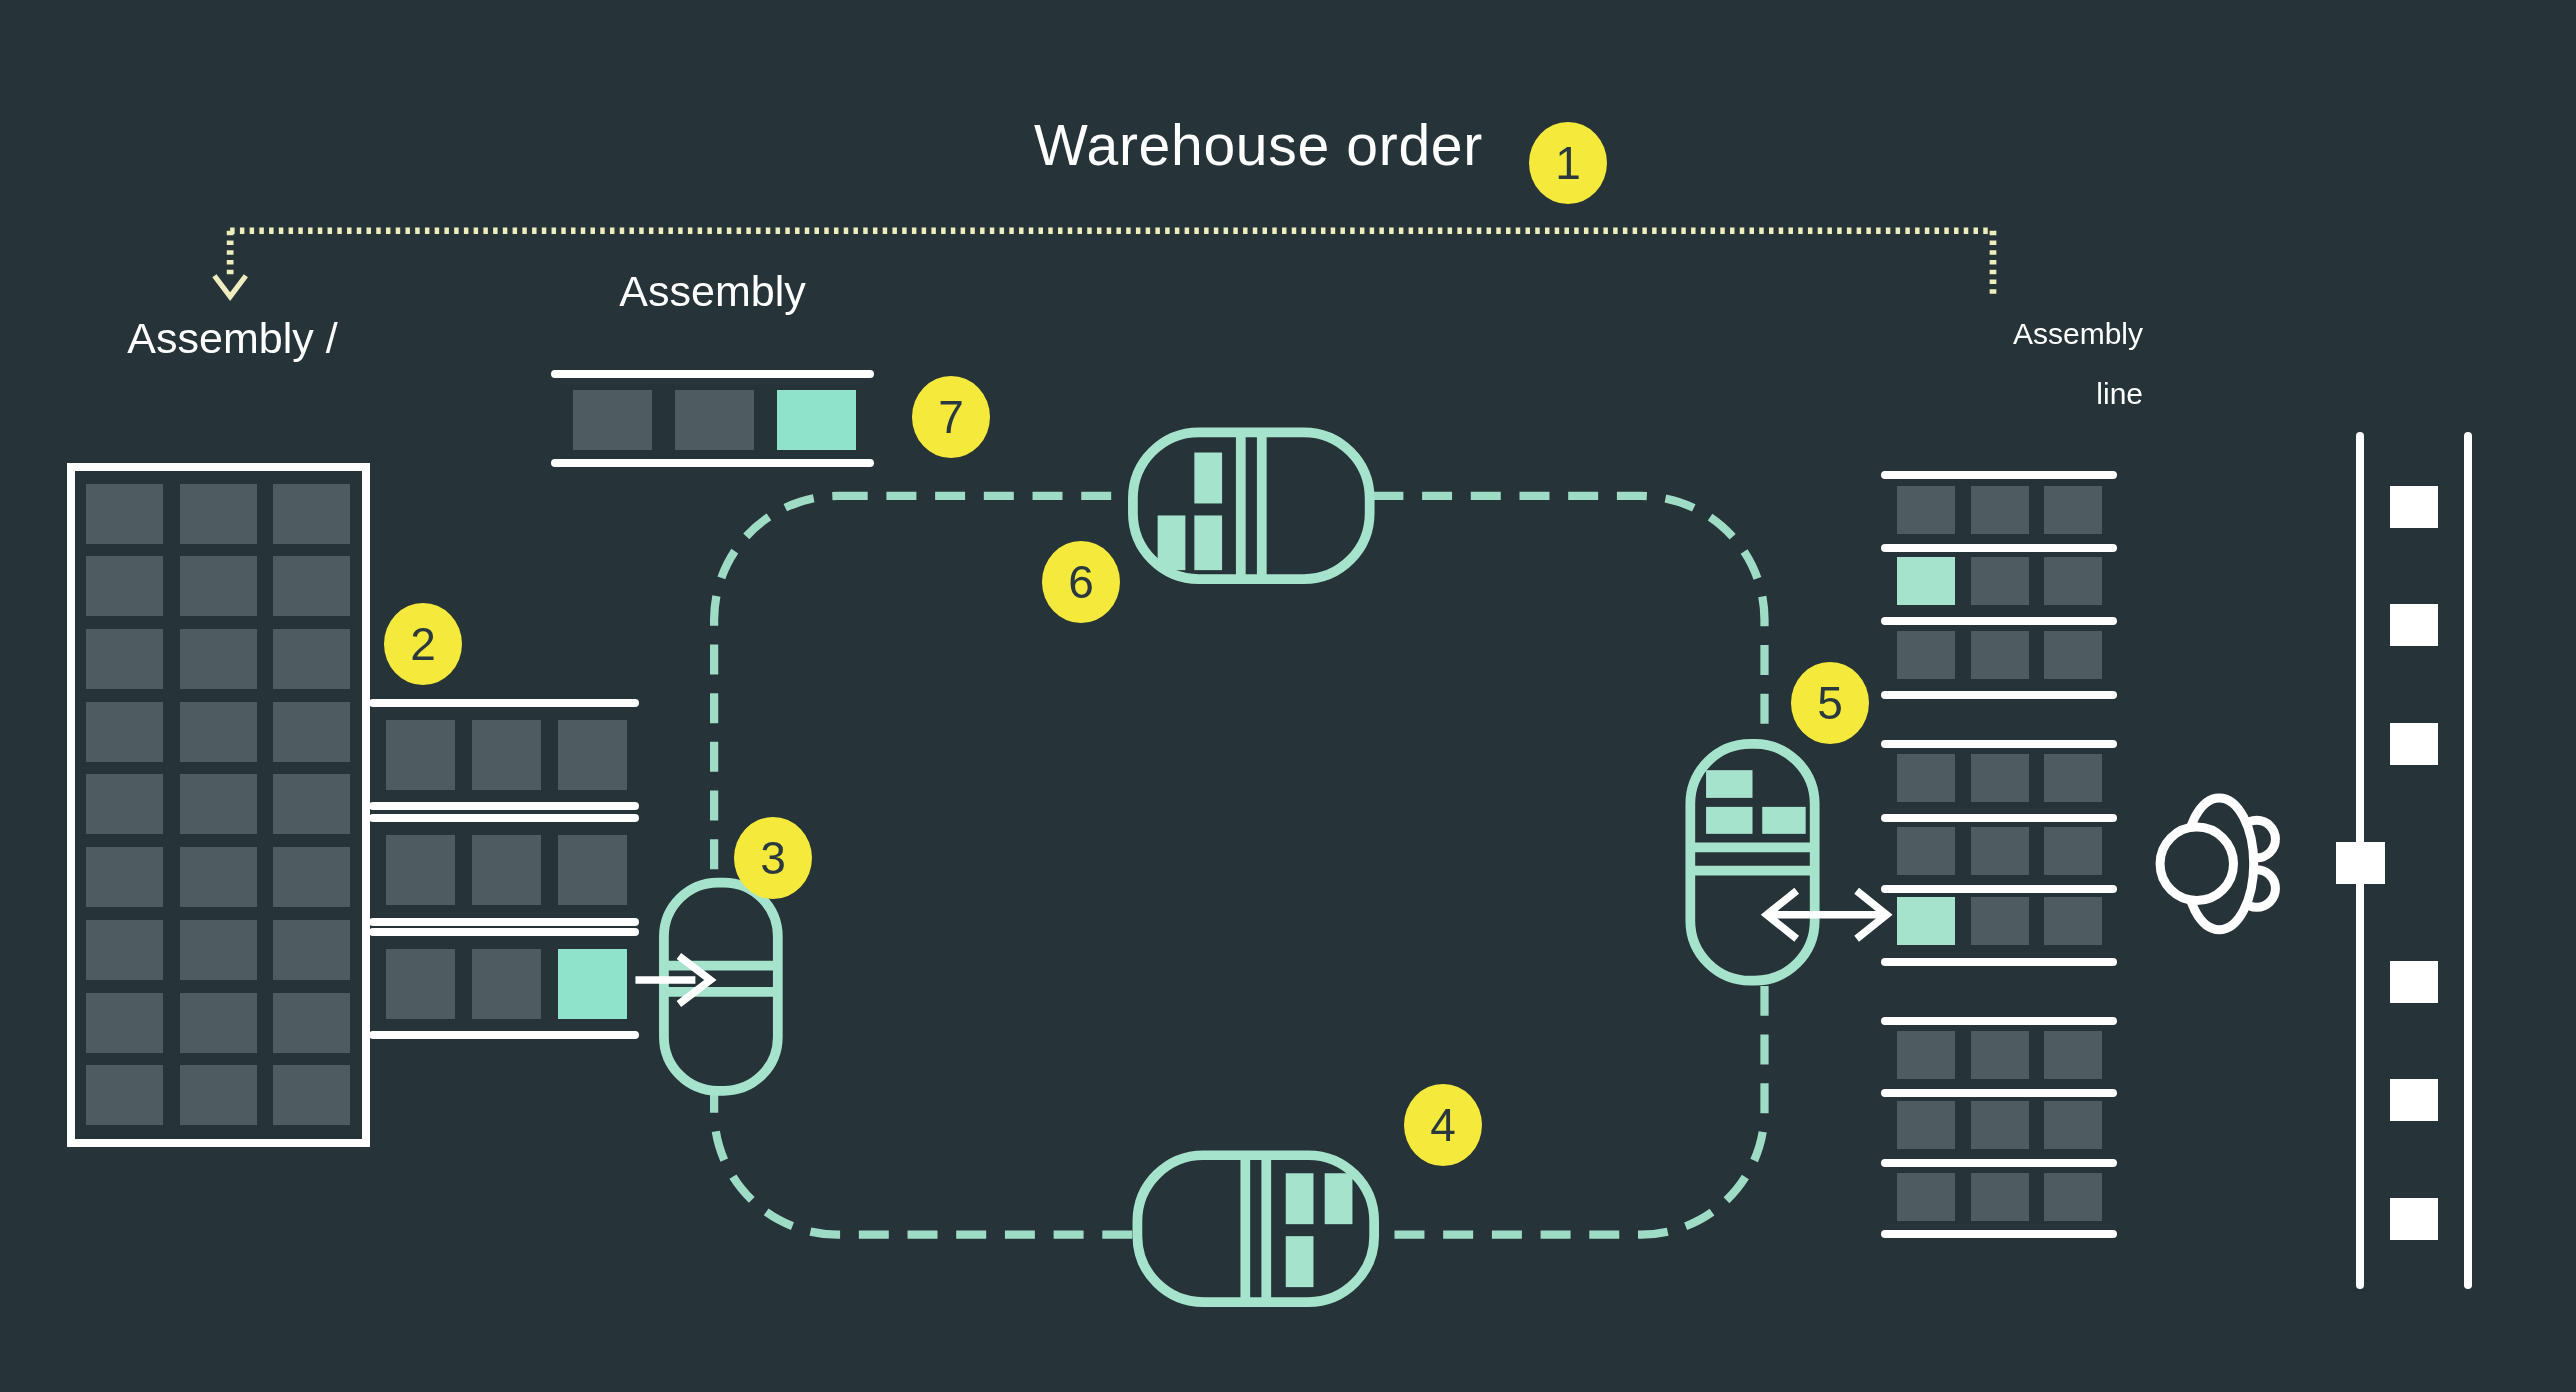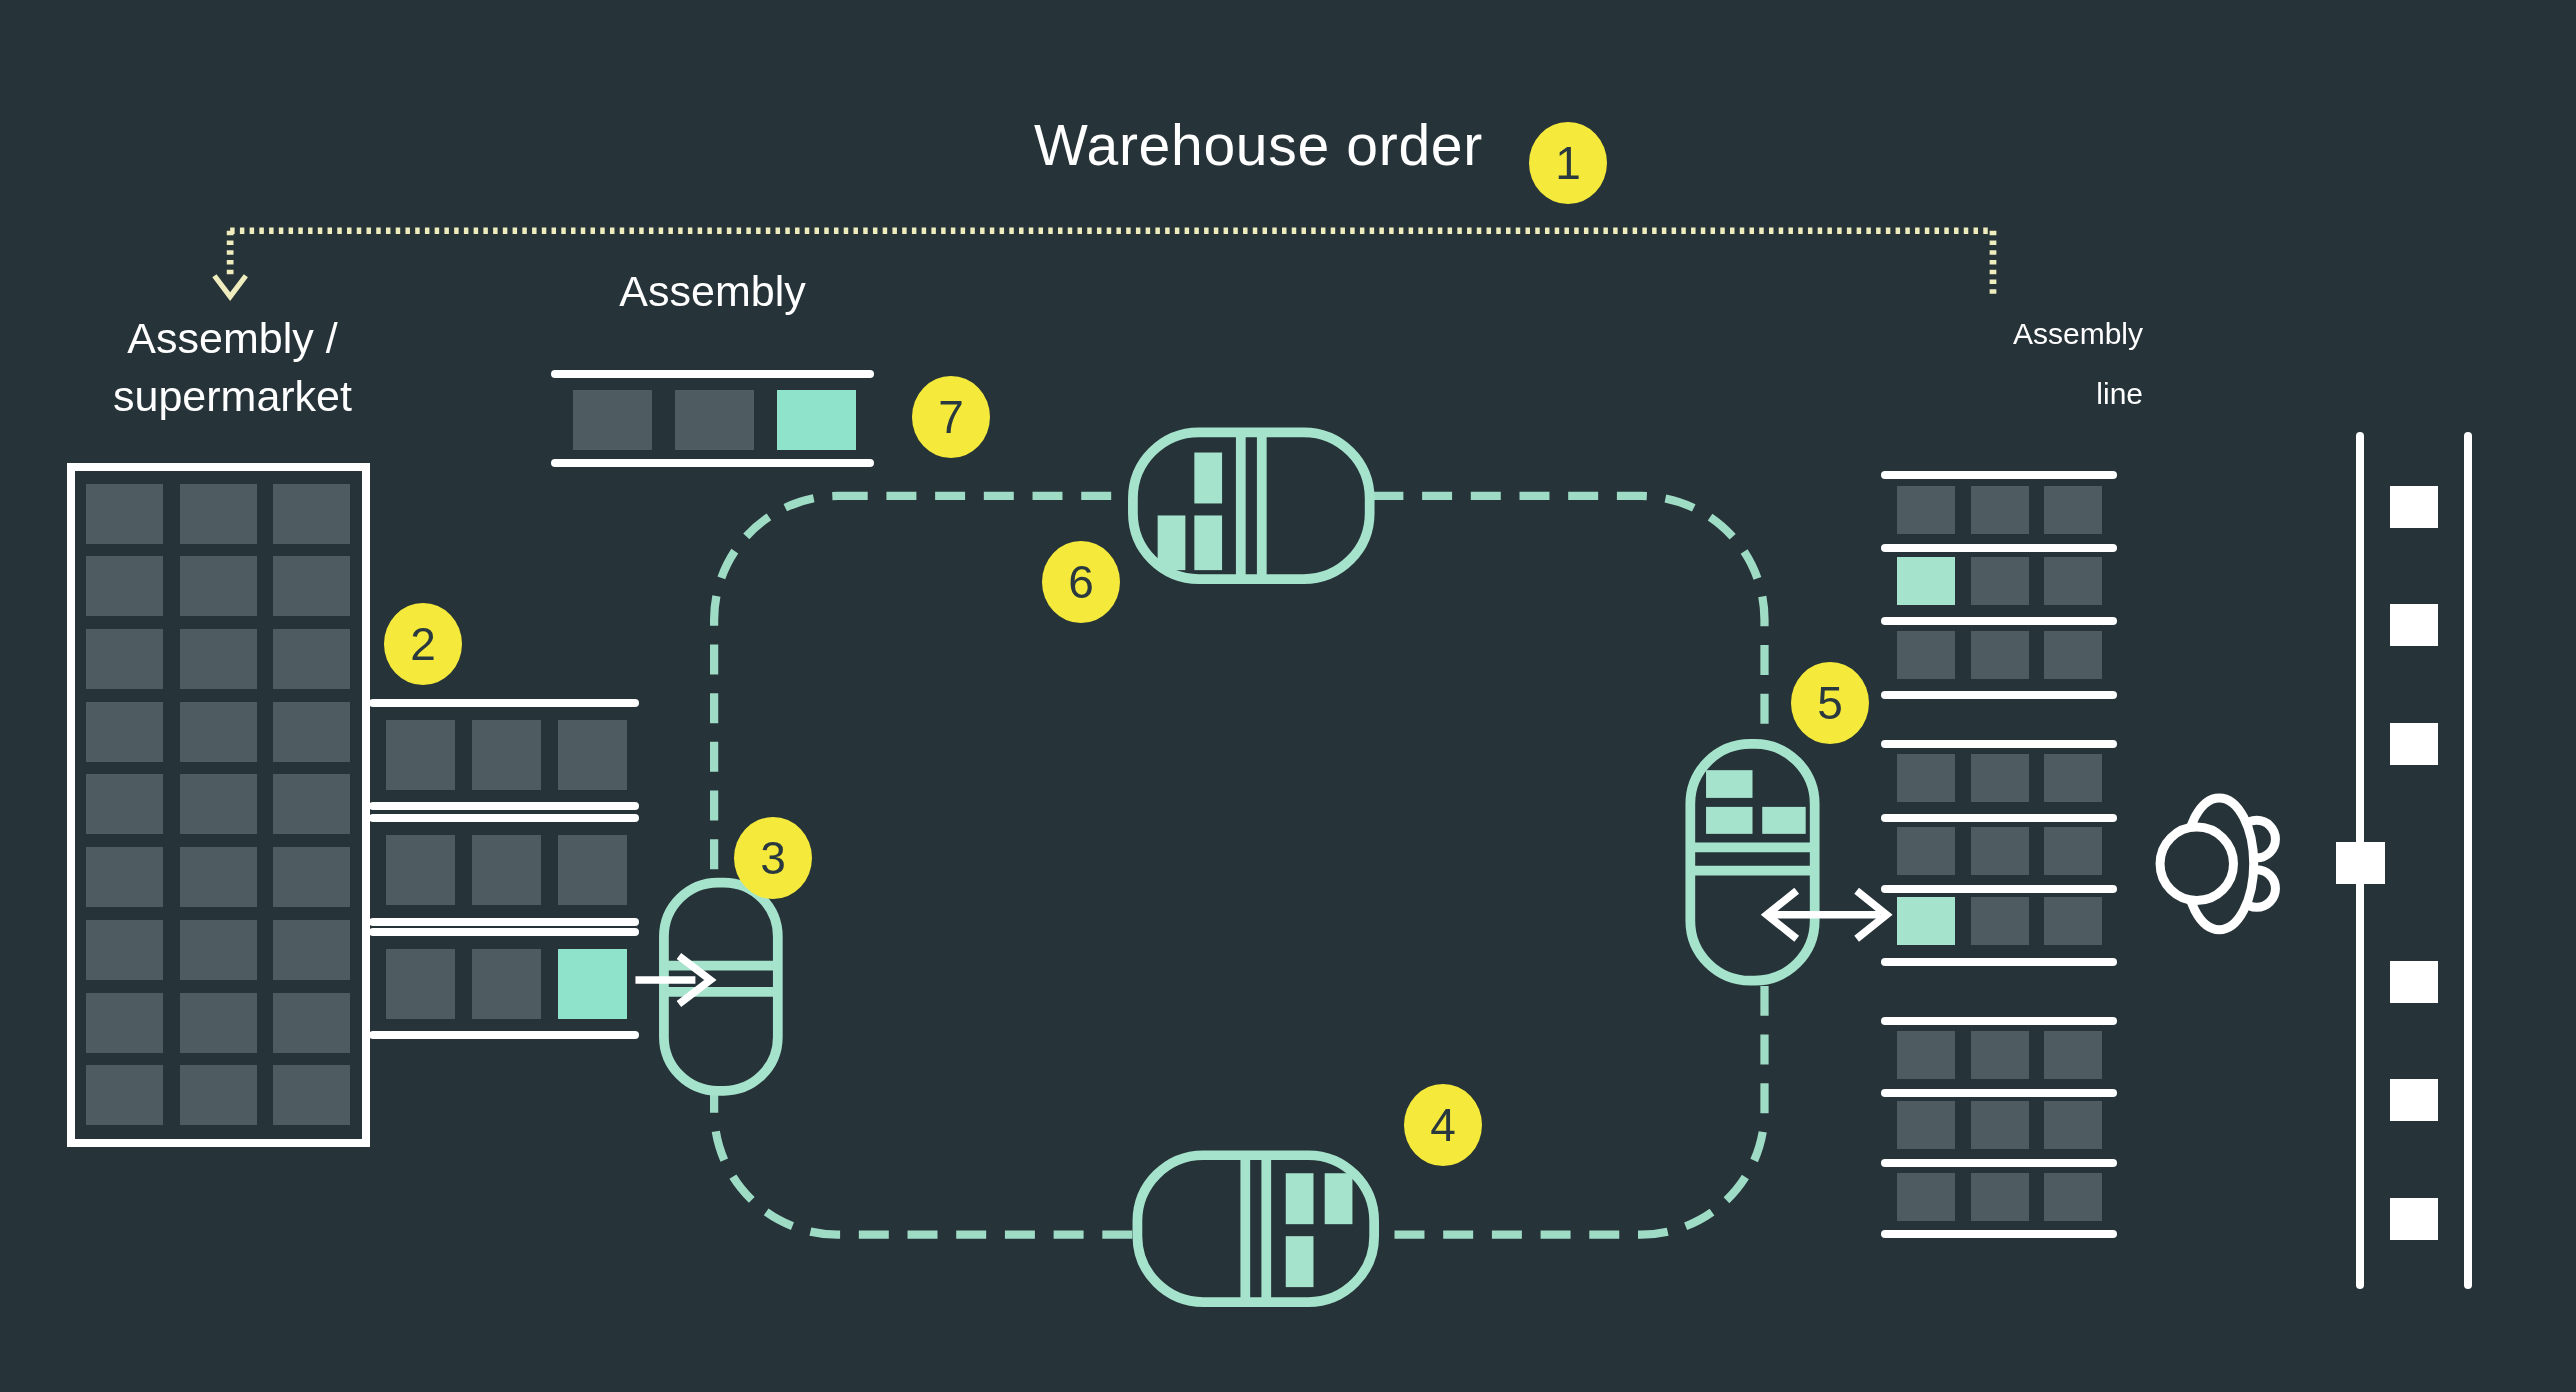--- a/index.html
+++ b/index.html
@@ -206,21 +206,20 @@
       <circle class="person" cx="3012" cy="1120" r="25"></circle>
       <circle class="person" cx="3012" cy="1186" r="25"></circle>
       <ellipse class="person" cx="2962" cy="1153" rx="46" ry="88"></ellipse>
       <circle class="person" cx="2932" cy="1153" r="49"></circle>
     </g>
   </svg>
 
   <div class="txt title">Warehouse order</div>
   <div class="txt warehouse-label">
     <div>Assembly /</div>
-    <div>supermarket</div>
   </div>
   <div class="txt empties-label">Assembly</div>
   <div class="txt assembly-label">
     <div>Assembly</div>
     <div>line</div>
   </div>
 
   <div class="badge b1">1</div>
   <div class="badge b2">2</div>
   <div class="badge b3">3</div>

